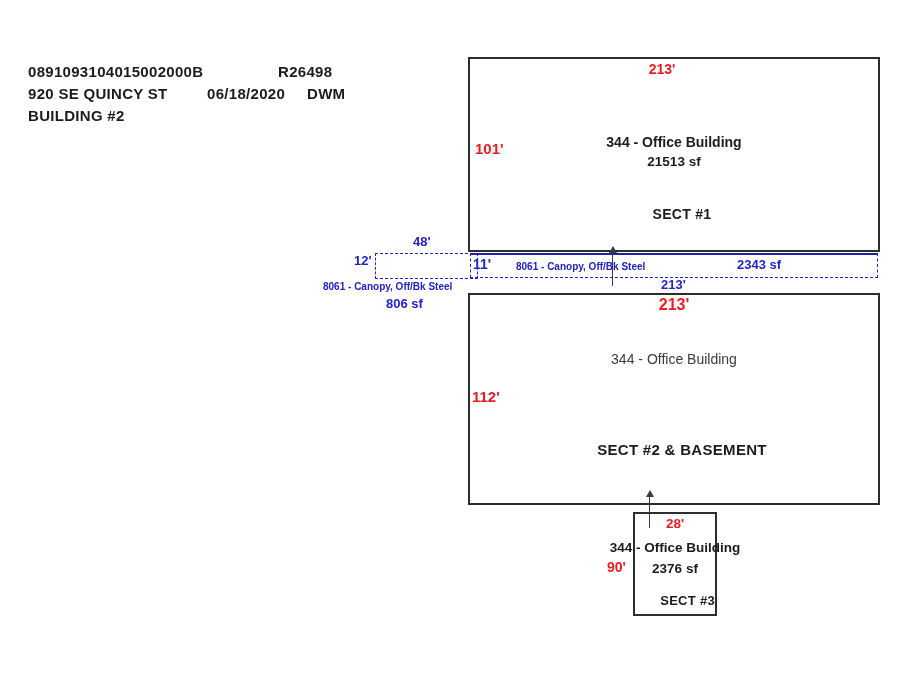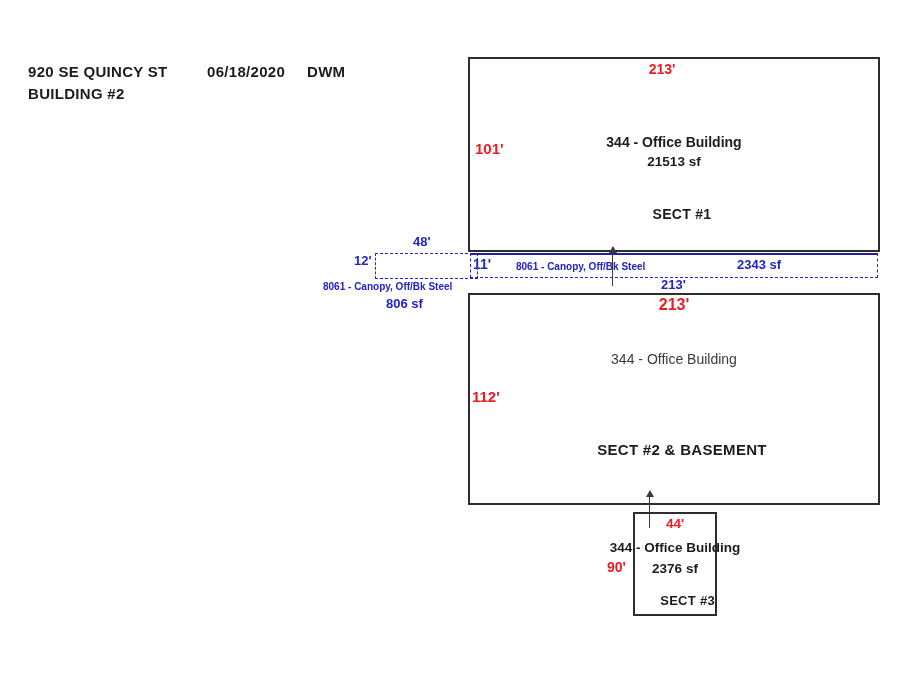--- a/index.html
+++ b/index.html
@@ -55,20 +55,24 @@
     border-bottom:7px solid #3a3a3a;
   }
 </style>
 </head>
 <body>
 
 <div class="page">
 
   <div class="header">
     <div class="hline">
+      <span style="left:0">0891093104015002000B</span>
+      <span style="left:250px">R26498</span>
+    </div>
+    <div class="hline">
       <span style="left:0">920 SE QUINCY ST</span>
       <span style="left:179px">06/18/2020</span>
       <span style="left:279px">DWM</span>
     </div>
     <div class="hline">
       <span style="left:0">BUILDING #2</span>
     </div>
   </div>
 
   <div class="rect rect-sect1">
@@ -101,20 +105,20 @@
     <div class="dim red" style="left:2px; top:93px; font-size:15px;">112'</div>
     <div class="bldg-use normal-weight center" style="top:56px; text-align:center; position:absolute;">344 - Office Building</div>
     <div class="sect-name center" style="top:146px; font-size:15px;">SECT #2 &amp; BASEMENT</div>
   </div>
 
   <div class="dim-arrow" style="left:649px; top:491px; height:37px;">
     <span class="arrowhead"></span>
   </div>
 
   <div class="rect rect-sect3">
-    <div class="dim red center" style="top:2px; font-size:13.5px;">44'</div>
+    <div class="dim red center" style="top:2px; font-size:13.5px;">28'</div>
     <div class="dim red" style="left:-28px; top:45px; font-size:14px;">90'</div>
     <div class="bldg-use nowrap-center" style="top:26px; position:absolute; font-size:13.5px;">344 - Office Building</div>
     <div class="bldg-area center" style="top:47px; font-size:13.5px;">2376 sf</div>
     <div class="sect-name center" style="top:79px; font-size:13px;text-align:right;">SECT #3</div>
   </div>
 
 </div>
 
 </body></html>

